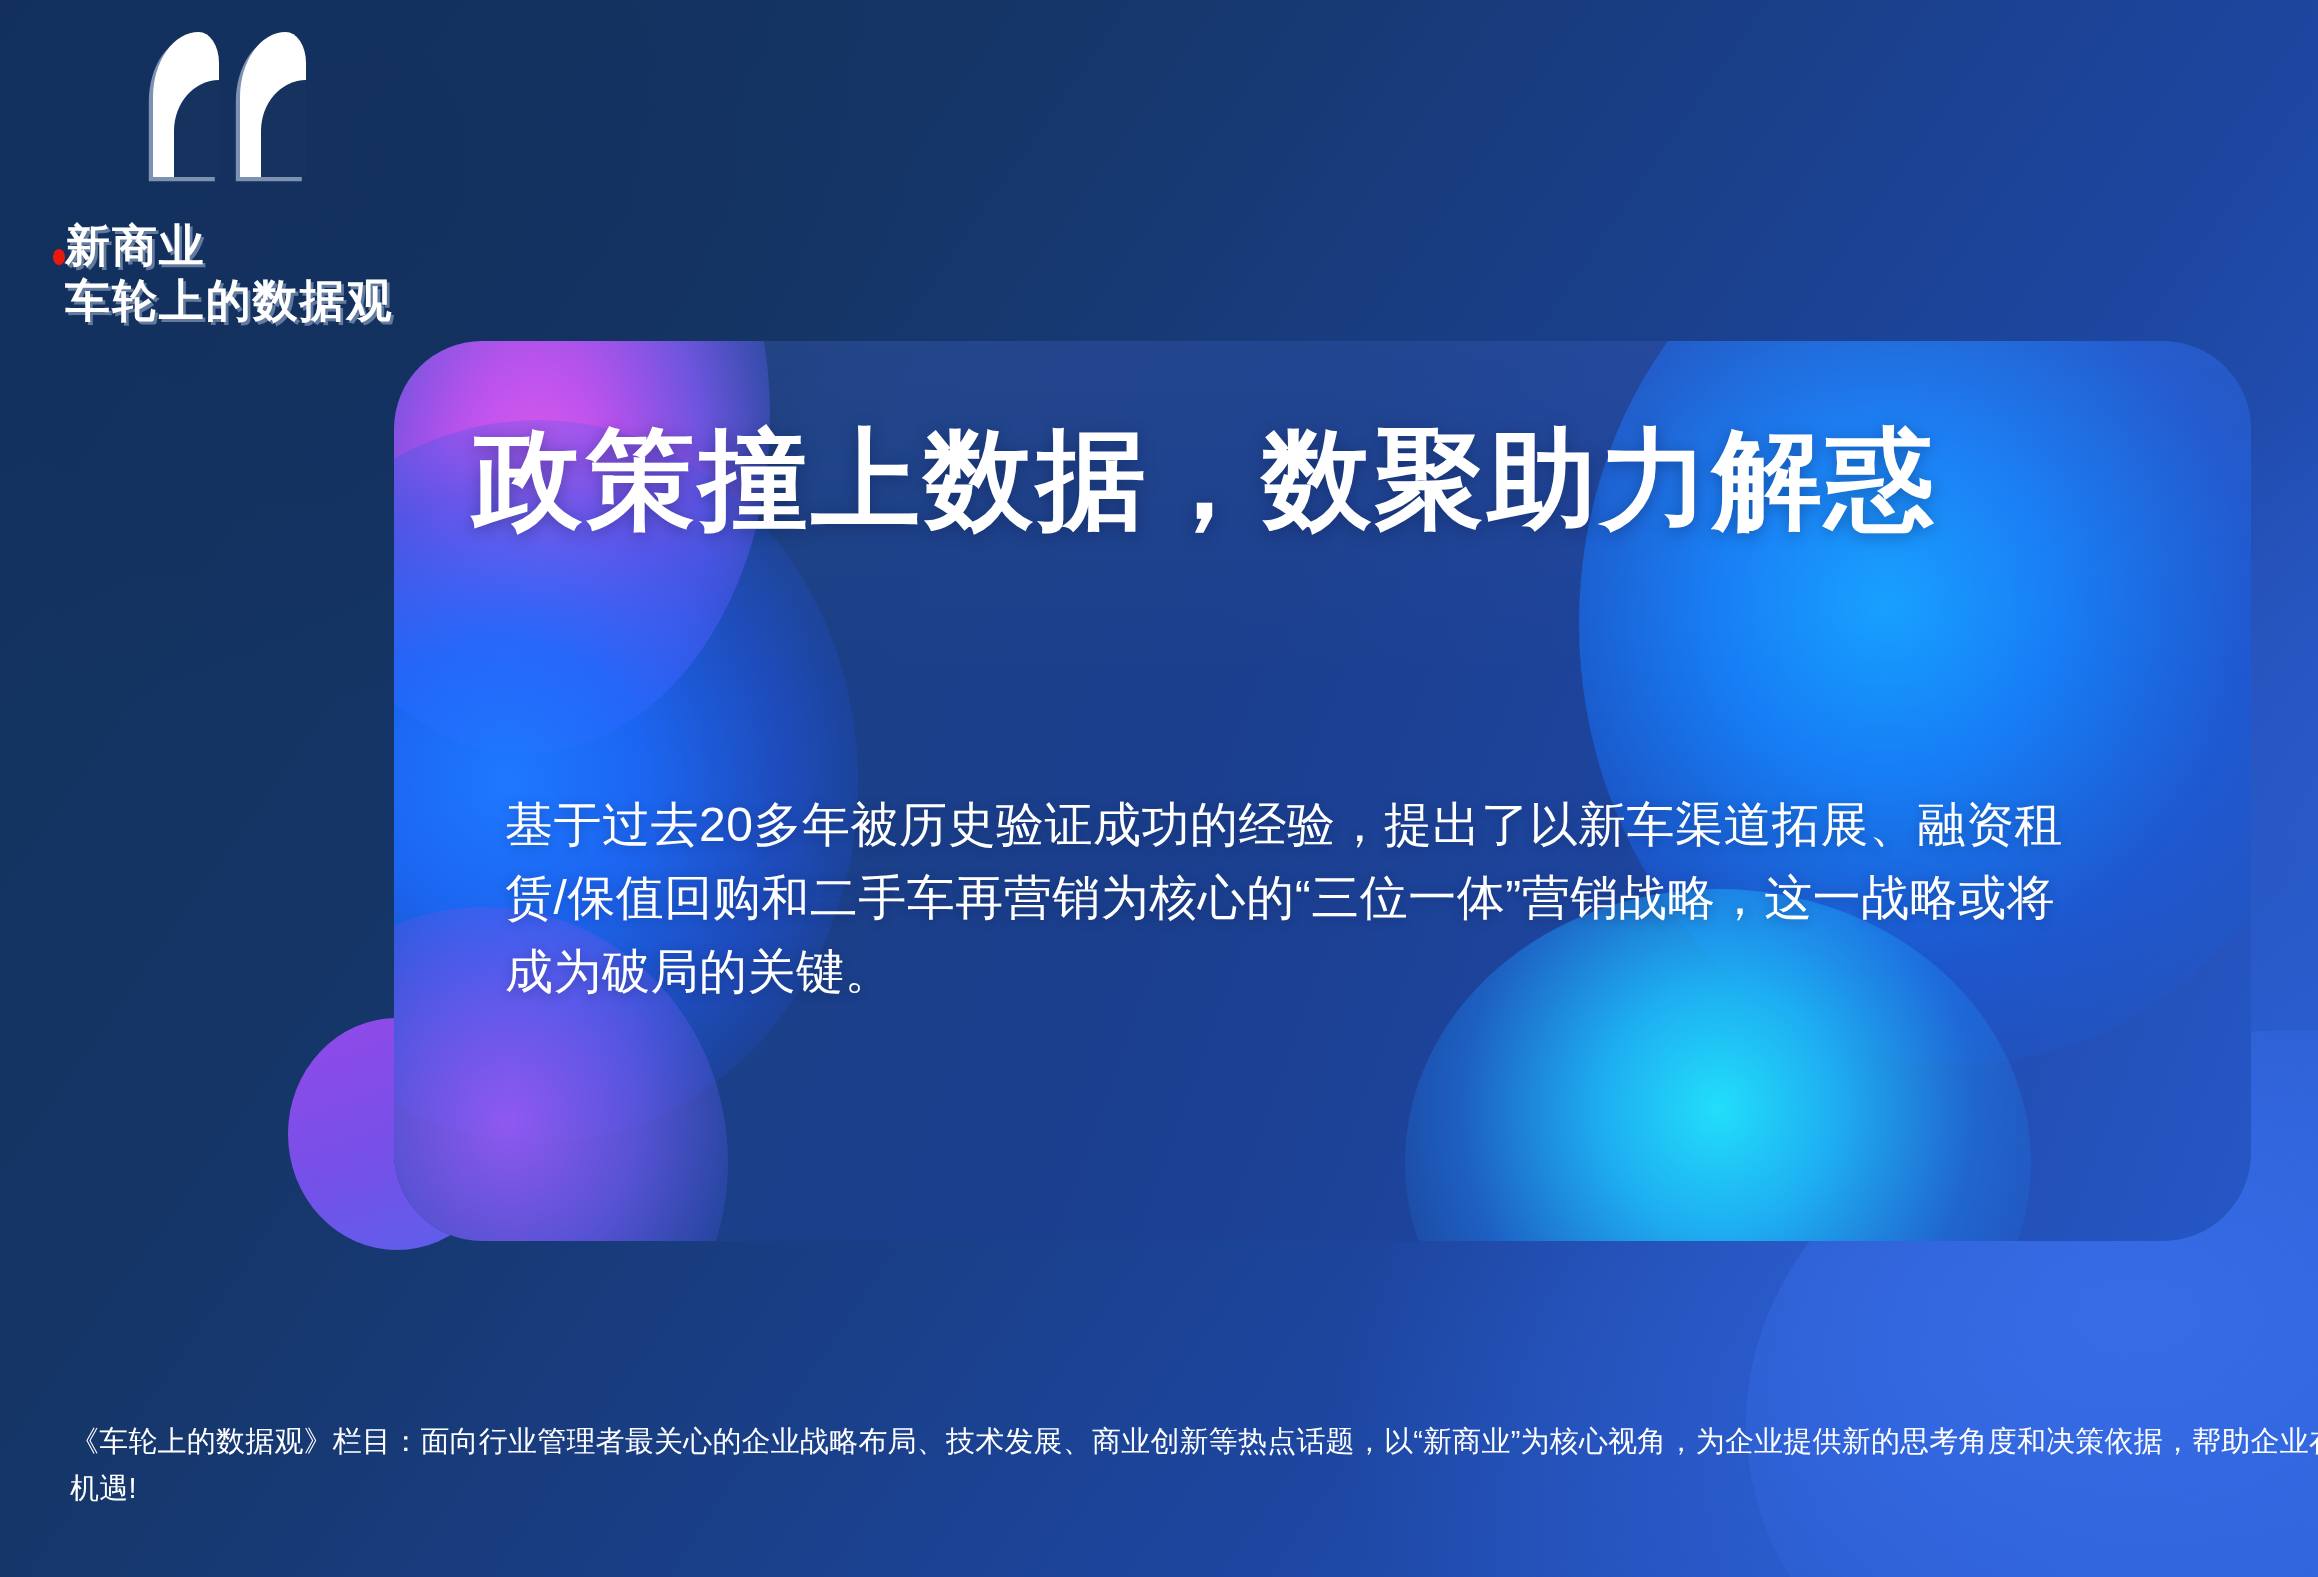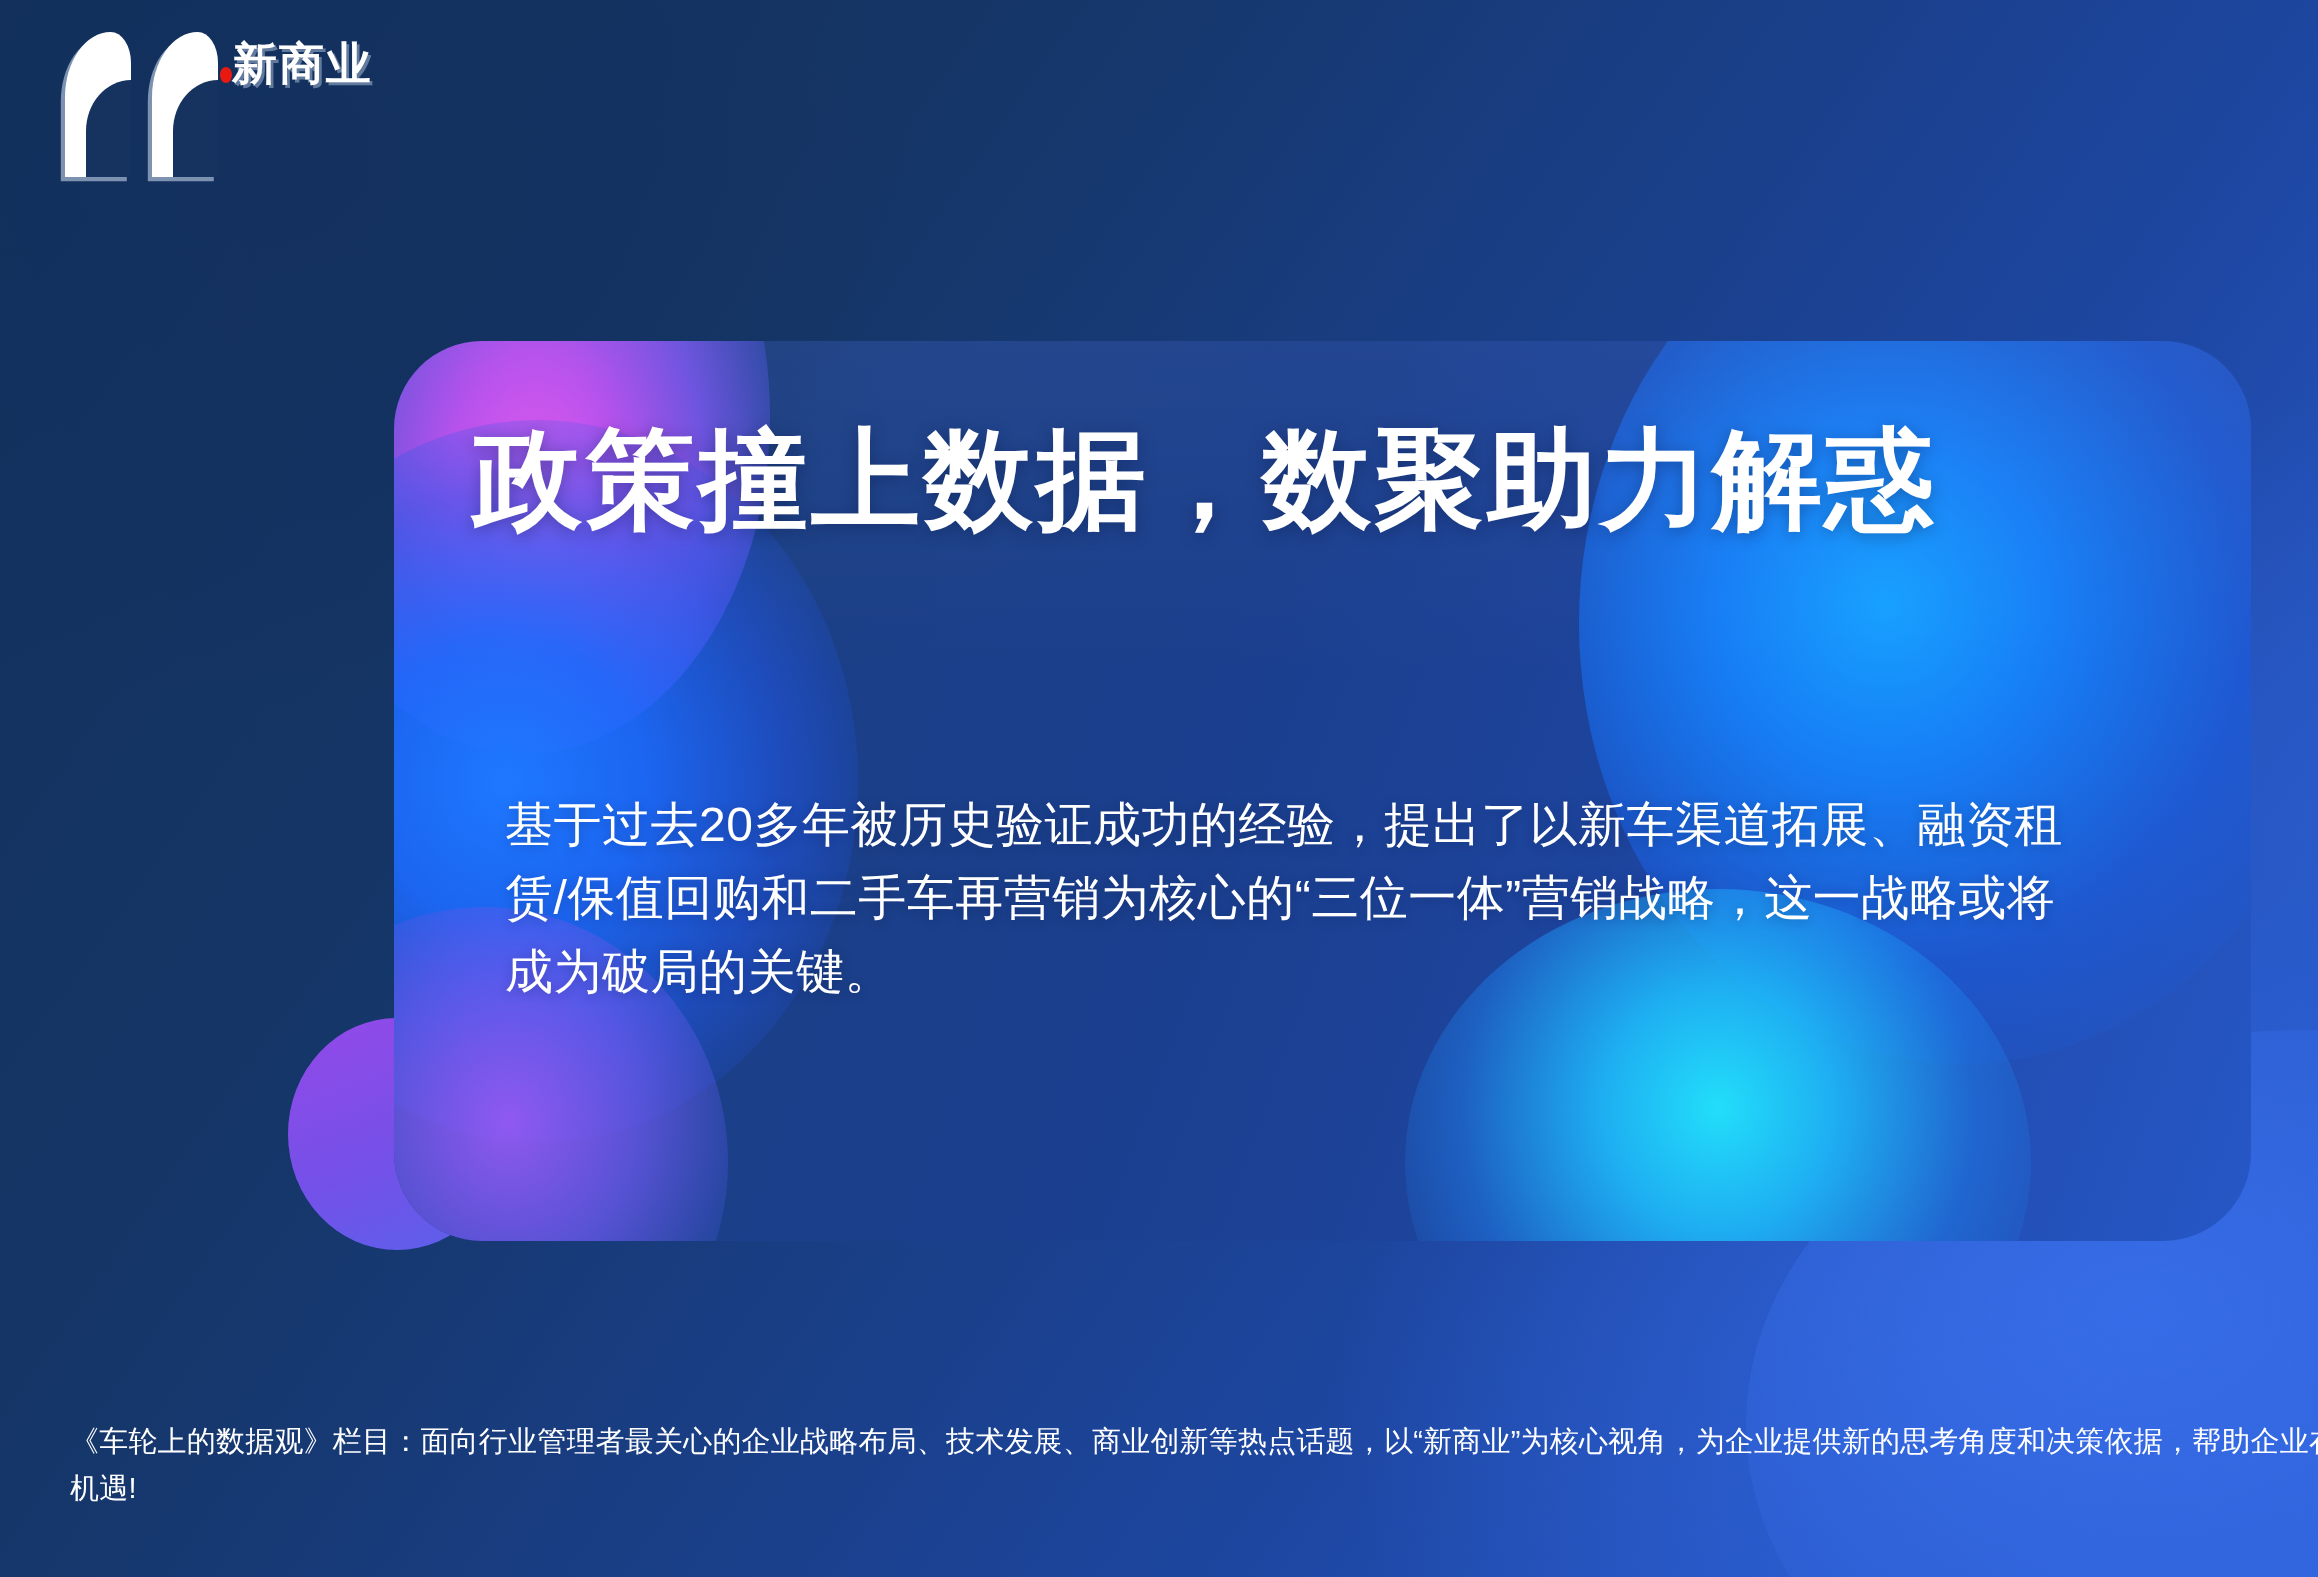--- a/index.html
+++ b/index.html
@@ -112,22 +112,23 @@
         rgba(60,86,215,.28) 62%,
         rgba(40,76,180,0) 84%);
   }
 
   
   .logo-row {
     position: absolute;
     left: 65px;
     top: 32px;
     display: flex;
-    align-items: flex-start;
-    gap: 14px;
+    align-items: center;
+    gap: 34px;
+    flex-direction: column;
   }
   .quote-mark {
     position: relative;
     width: 153px;
     height: 148px;
     flex: 0 0 auto;
   }
   .quote-mark .q {
     position: absolute;
     top: 0;
@@ -223,20 +224,21 @@
   <div class="logo-row">
     <div class="quote-mark">
       <div class="q q1"></div>
       <div class="q q2"></div>
     </div>
     <div class="logo-text">
       <div class="logo-line logo-line-1">
         <span class="reddot"></span>
         <span>新商业</span>
       </div>
+      <div class="logo-line logo-line-2">车轮上的数据观</div>
     </div>
   </div>
 
   <div class="card">
     <div class="blob blob-magenta"></div>
     <div class="blob blob-blue"></div>
     <div class="blob blob-azure"></div>
     <div class="blob blob-cyan"></div>
     <div class="blob blob-violet-in"></div>
 

